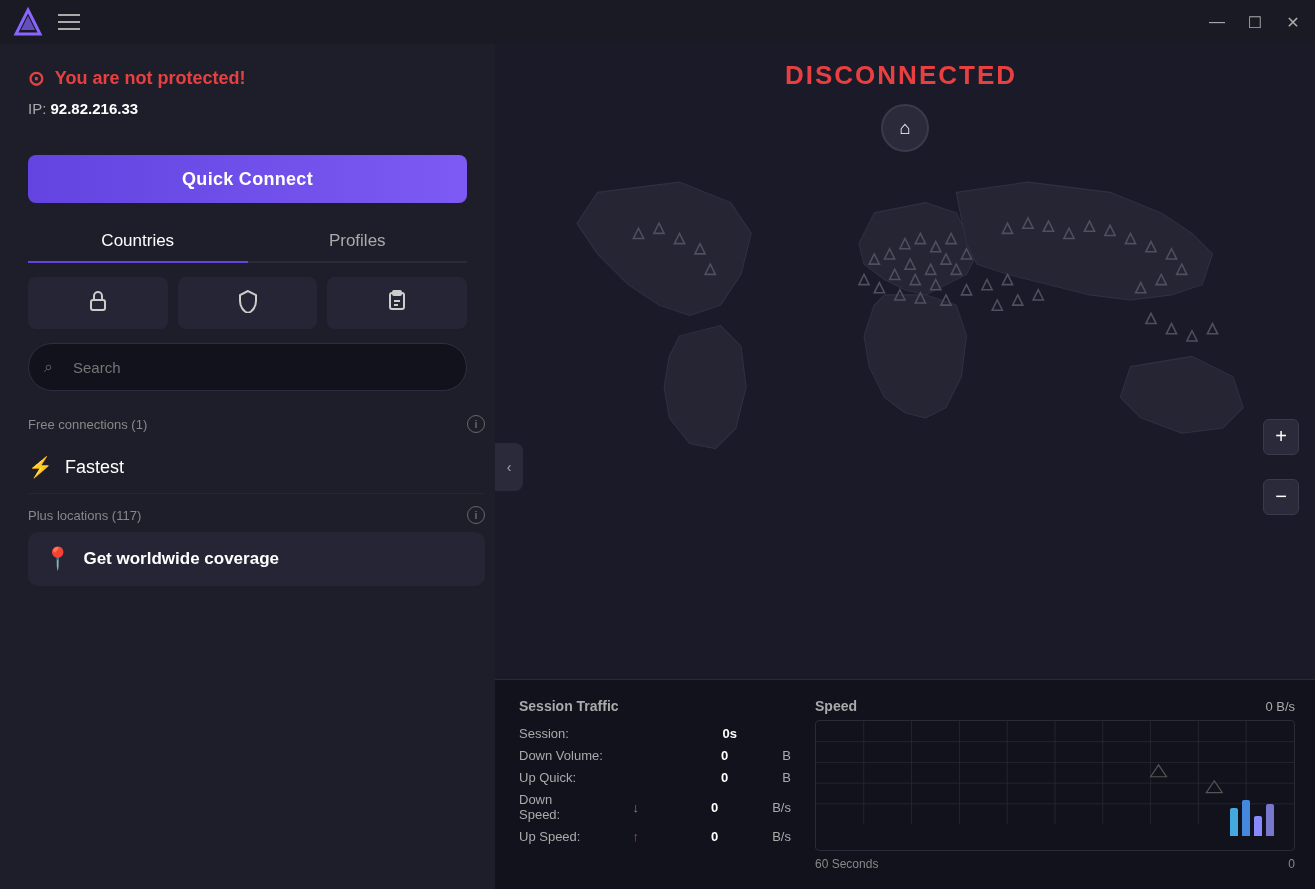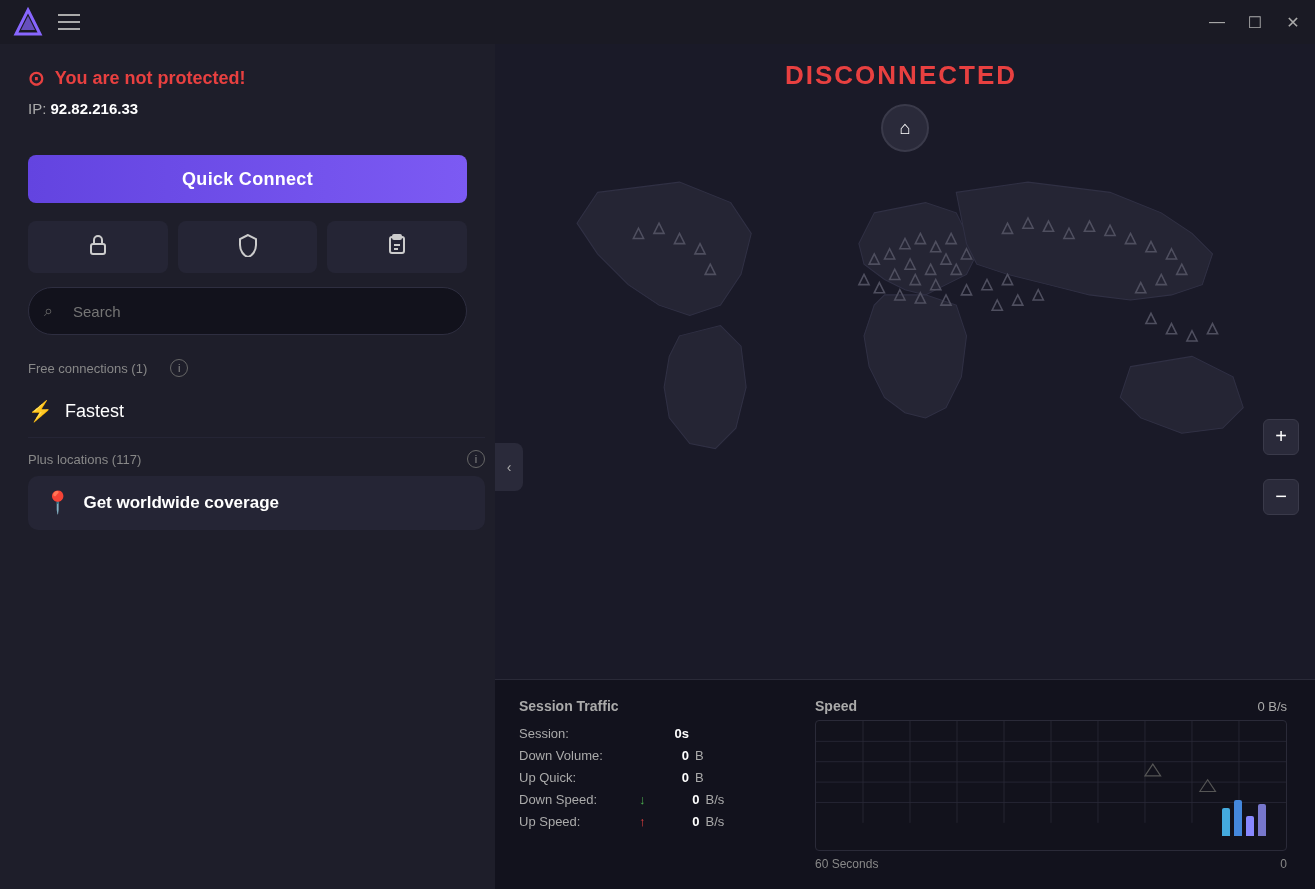--- a/index.html
+++ b/index.html
@@ -206,20 +206,21 @@
       overflow-y: auto;
       padding: 0 10px 0 28px;
     }
     .server-list::-webkit-scrollbar { width: 6px; }
     .server-list::-webkit-scrollbar-track { background: transparent; }
     .server-list::-webkit-scrollbar-thumb { background: #3a3a55; border-radius: 3px; }
 
     .section-header {
       display: flex;
       align-items: center;
+      justify-content: space-between;
       padding: 10px 0 8px 0;
       color: #888;
       font-size: 13px;
       gap: 23px;
     }
     .info-icon {
       width: 18px;
       height: 18px;
       border-radius: 50%;
       border: 1.5px solid #666;
@@ -408,20 +409,21 @@
     .stats-title {
       font-size: 14px;
       color: #aaa;
       font-weight: 600;
       margin-bottom: 12px;
     }
     .stats-row {
       display: flex;
       align-items: center;
       margin-bottom: 7px;
+      gap: 48px;
     }
     .stats-label {
       color: #aaa;
       font-size: 13px;
       width: 120px;
     }
     .stats-value {
       color: #fff;
       font-size: 13px;
       font-weight: 600;
@@ -432,21 +434,21 @@
       color: #aaa;
       font-size: 13px;
       margin-left: 6px;
     }
     .arrow-down { color: #4caf50; font-size: 13px; margin-right: 4px; }
     .arrow-up { color: #e84040; font-size: 13px; margin-right: 4px; }
 
     
     .speed-chart {
       flex: 1;
-      padding: 18px 28px 18px 0;
+      padding: 18px 20px 18px 0;
       display: flex;
       flex-direction: column;
     }
     .speed-header {
       display: flex;
       justify-content: space-between;
       align-items: center;
       margin-bottom: 6px;
     }
     .speed-title {
@@ -528,20 +530,24 @@
         <span class="warning-text">You are not protected!</span>
       </div>
       <div class="ip-line">
         <span>IP:</span>
         <span class="ip-value">92.82.216.33</span>
       </div>
     </div>
 
     <button class="quick-connect-btn">Quick Connect</button>
 
+    <div class="tabs-row">
+      <div class="tab active">Countries</div>
+      <div class="tab">Profiles</div>
+    </div>
 
     <div class="filter-row">
       <button class="filter-btn">
         <span>
           <svg width="24" height="24" viewBox="0 0 24 24" fill="none" stroke="#ccc" stroke-width="2">
             <rect x="5" y="11" width="14" height="10" rx="2" fill="none" stroke="#ccc"></rect>
             <path d="M8 11V7a4 4 0 0 1 8 0v4"></path>
           </svg>
         </span>
       </button>

